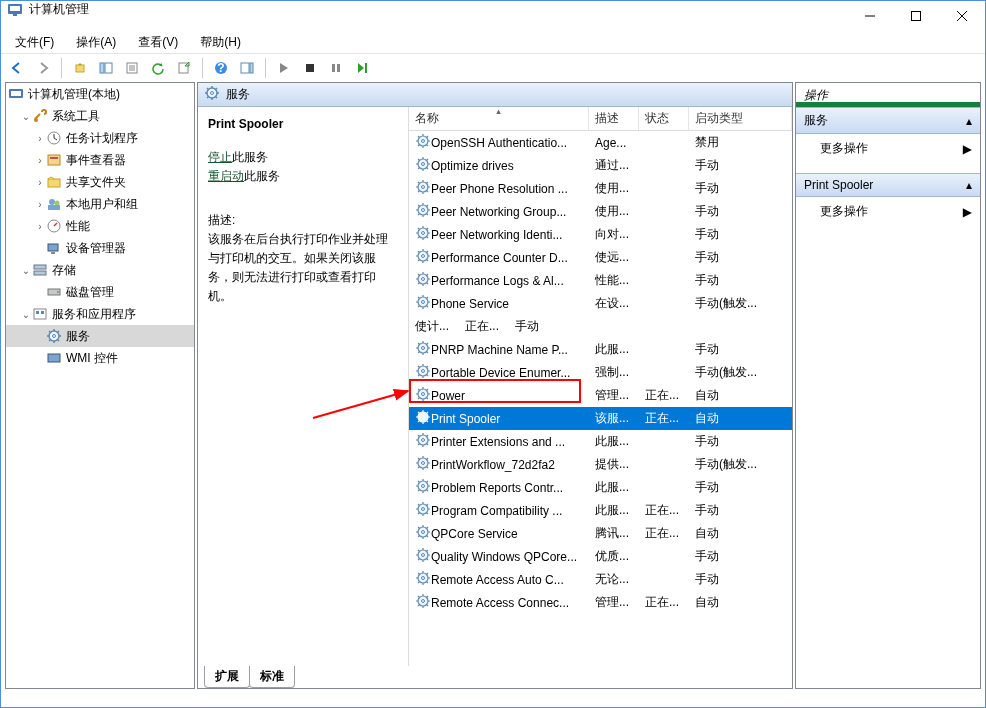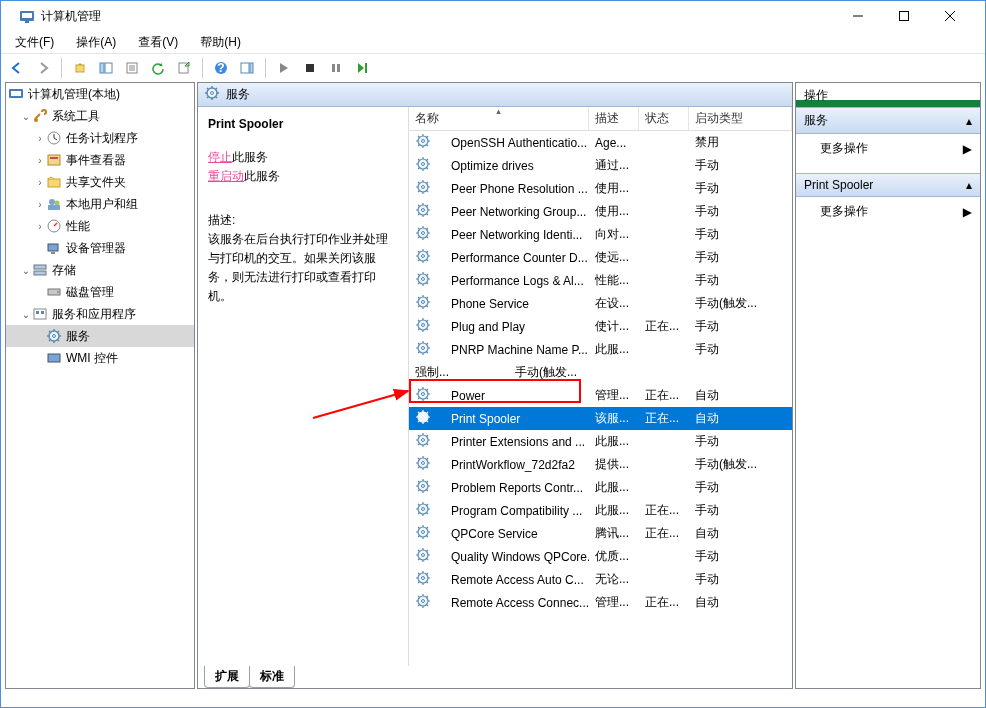--- a/index.html
+++ b/index.html
@@ -1,19 +1,19 @@
 <!DOCTYPE html>
 <html><head>
 <meta charset="utf-8">
 <style>
   * { box-sizing: border-box; margin: 0; padding: 0; font-family: "Microsoft YaHei", "Segoe UI", Tahoma, sans-serif; font-size: 12px; }
   body { width: 986px; height: 708px; background: #fff; border: 1px solid #4a90e2; overflow: hidden; position: relative; }
 
   
-  .titlebar { height: 30px; display:flex; align-items:center; padding: 0 12px; }
+  .titlebar { height: 30px; display:flex; align-items:flex-start; padding: 0 0; }
   .titlebar .app-icon { width:16px; height:16px; margin:0 6px; display:inline-flex; }
   .titlebar .title { flex:1; }
   .winbtn { width: 46px; height: 30px; display:flex; align-items:center; justify-content:center; }
 
   
   .menubar { height: 22px; display:flex; align-items:center; padding: 0 6px; gap: 6px; }
   .menubar .menuitem { padding: 2px 8px; }
 
   .sep { height:1px; background:#e5e5e5; }
 
@@ -35,53 +35,53 @@
   .tree .sel { background:#d8d8d8; }
   .tree ul ul .row { padding-left: 14px; }
   .tree ul ul ul .row { padding-left: 28px; }
 
   
   .middle { flex:1; display:flex; flex-direction:column; border:1px solid #828790; margin: 0 2px 2px 0; min-width:0; position:relative; }
   .middle .header { height: 24px; background: linear-gradient(#eaf1fb,#c8daf2); display:flex; align-items:center; padding: 0 6px; gap:6px; border-bottom:1px solid #9fb6d4; }
   .middle .body { flex:1; display:flex; min-height:0; }
   .detail { width: 210px; padding: 8px 10px; line-height: 1.6; }
   .detail .svc-name { font-weight:bold; margin-bottom: 14px; }
-  .detail a { color:#ec4899; }
+  .detail a { color:#14532d; }
   .detail .desc-label { margin-top: 24px; }
 
   .listwrap { flex:1; display:flex; flex-direction:column; min-width:0; border-left:1px solid #ddd; }
   .cols { display:flex; height: 24px; background:#fff; border-bottom:1px solid #ddd; position:relative; }
   .cols .col { display:flex; align-items:center; padding:0 6px; border-right:1px solid #e5e5e5; color:#333; position:relative;}
   .cols .sort-arrow { position:absolute; left:50%; top:-1px; transform:translateX(-50%); font-size:9px; color:#666;}
   .col-name { width: 180px; }
   .col-desc { width: 50px; }
   .col-state { width: 50px; }
   .col-start { flex:1; }
 
   .rows { flex:1; overflow-y:scroll; position:relative; }
   .srow { display:flex; align-items:center; height: 23px; }
   .srow .cell { padding: 0 6px; white-space:nowrap; overflow:hidden; text-overflow:ellipsis; }
-  .srow .c-name { width:180px; display:flex; align-items:center; gap:20px; }
+  .srow .c-name { width:180px; display:flex; align-items:center; gap:0; }
   .srow .c-desc { width:50px; }
   .srow .c-state { width:50px; }
   .srow .c-start { flex:1; }
   .srow.selected { background:#0078d7; color:#fff; }
   .srow.selected .gear-icon circle{ stroke:#fff; }
   .srow.selected .gear-icon path{ stroke:#fff; }
 
   .hscroll { height:18px; overflow-x:scroll; }
   .hscroll-inner { width: 900px; height:1px; }
 
   .tabs { height: 22px; display:flex; align-items:flex-start; padding-left: 6px; font-weight: bold; }
   .tabs .tab { padding: 2px 10px; border:1px solid #9f9f9f; border-top:none; background:#fff; border-bottom-left-radius:4px; border-bottom-right-radius:4px; margin-right:-1px;}
   .tabs .tab.active { background:#fff; }
 
   
   .actions { width: 186px; border:1px solid #828790; margin: 0 4px 2px 0; display:flex; flex-direction:column; }
-  .actions .ah { height:24px; background:#fff; padding: 4px 8px; font-weight:normal; border-bottom:7px solid #15803d;}
+  .actions .ah { height:24px; background:#fff; padding: 4px 8px; font-weight:normal; border-bottom:5px solid #15803d;font-style:italic;}
   .actions .section-head { background: linear-gradient(#eaf1fb,#c8daf2); padding: 4px 8px; display:flex; justify-content:space-between; align-items:center; border-top:1px solid #9fb6d4; border-bottom:1px solid #9fb6d4;}
   .actions .action-row { padding: 6px 8px 16px 24px; display:flex; justify-content:space-between; align-items:center;}
 
   .statusbar { height: 16px; }
 
   
   .gear-icon circle { stroke:#5b8ab3; fill:#eef5fd; }
   .gear-icon path { stroke:#5b8ab3; }
 
   .highlight-box { position:absolute; border:2px solid #ff0000; pointer-events:none; }
@@ -511,46 +511,46 @@
                     <circle cx="8" cy="8" r="1.5" fill="#5b8ab3"></circle>
                     <path d="M8 1 L8 3 M8 13 L8 15 M1 8 L3 8 M13 8 L15 8 M3 3 L4.5 4.5 M11.5 11.5 L13 13 M3 13 L4.5 11.5 M11.5 4.5 L13 3" stroke-width="1.2"></path>
                   </svg></span>
                 <span>Phone Service</span>
               </div>
               <div class="cell c-desc">在设...</div>
               <div class="cell c-state"></div>
               <div class="cell c-start">手动(触发...</div>
             </div>
             <div class="srow">
-              <div class="cell c-name">
-                <span class="icon"><svg width="16" height="16" class="gear-icon">
-                    <circle cx="8" cy="8" r="5" stroke-width="1.2"></circle>
-                    <circle cx="8" cy="8" r="1.5" fill="#5b8ab3"></circle>
-                    <path d="M8 1 L8 3 M8 13 L8 15 M1 8 L3 8 M13 8 L15 8 M3 3 L4.5 4.5 M11.5 11.5 L13 13 M3 13 L4.5 11.5 M11.5 4.5 L13 3" stroke-width="1.2"></path>
-                  </svg></span>
-                <span>Plug and Play</span>
-              </div>
               <div class="cell c-desc">使计...</div>
               <div class="cell c-state">正在...</div>
               <div class="cell c-start">手动</div>
             </div>
             <div class="srow">
               <div class="cell c-name">
                 <span class="icon"><svg width="16" height="16" class="gear-icon">
                     <circle cx="8" cy="8" r="5" stroke-width="1.2"></circle>
                     <circle cx="8" cy="8" r="1.5" fill="#5b8ab3"></circle>
                     <path d="M8 1 L8 3 M8 13 L8 15 M1 8 L3 8 M13 8 L15 8 M3 3 L4.5 4.5 M11.5 11.5 L13 13 M3 13 L4.5 11.5 M11.5 4.5 L13 3" stroke-width="1.2"></path>
                   </svg></span>
                 <span>PNRP Machine Name P...</span>
               </div>
               <div class="cell c-desc">此服...</div>
               <div class="cell c-state"></div>
               <div class="cell c-start">手动</div>
             </div>
             <div class="srow">
+              <div class="cell c-name">
+                <span class="icon"><svg width="16" height="16" class="gear-icon">
+                    <circle cx="8" cy="8" r="5" stroke-width="1.2"></circle>
+                    <circle cx="8" cy="8" r="1.5" fill="#5b8ab3"></circle>
+                    <path d="M8 1 L8 3 M8 13 L8 15 M1 8 L3 8 M13 8 L15 8 M3 3 L4.5 4.5 M11.5 11.5 L13 13 M3 13 L4.5 11.5 M11.5 4.5 L13 3" stroke-width="1.2"></path>
+                  </svg></span>
+                <span>Portable Device Enumer...</span>
+              </div>
               <div class="cell c-desc">强制...</div>
               <div class="cell c-state"></div>
               <div class="cell c-start">手动(触发...</div>
             </div>
             <div class="srow">
               <div class="cell c-name">
                 <span class="icon"><svg width="16" height="16" class="gear-icon">
                     <circle cx="8" cy="8" r="5" stroke-width="1.2"></circle>
                     <circle cx="8" cy="8" r="1.5" fill="#5b8ab3"></circle>
                     <path d="M8 1 L8 3 M8 13 L8 15 M1 8 L3 8 M13 8 L15 8 M3 3 L4.5 4.5 M11.5 11.5 L13 13 M3 13 L4.5 11.5 M11.5 4.5 L13 3" stroke-width="1.2"></path>

